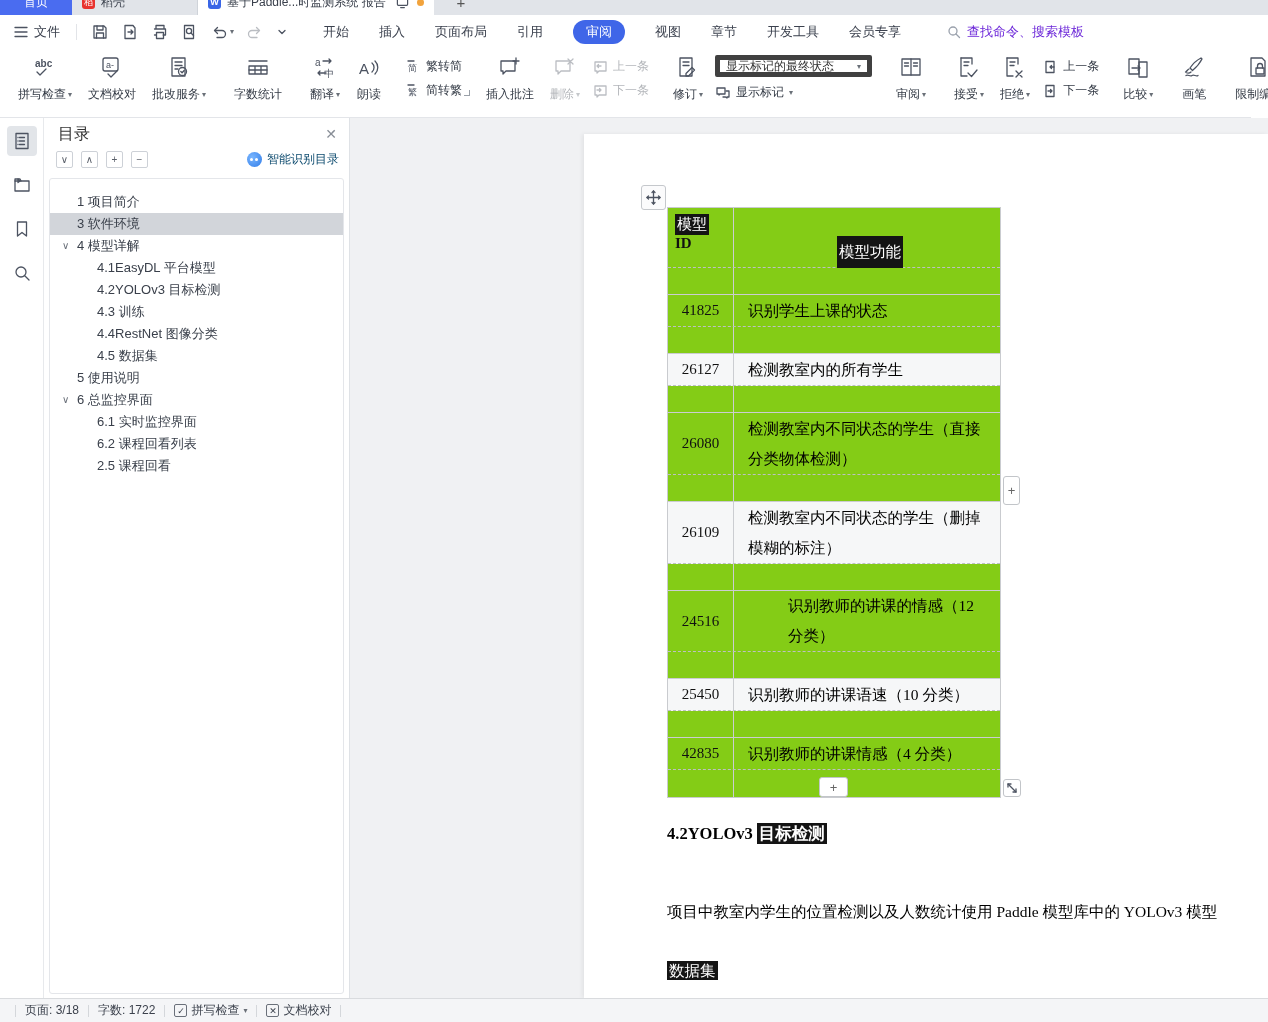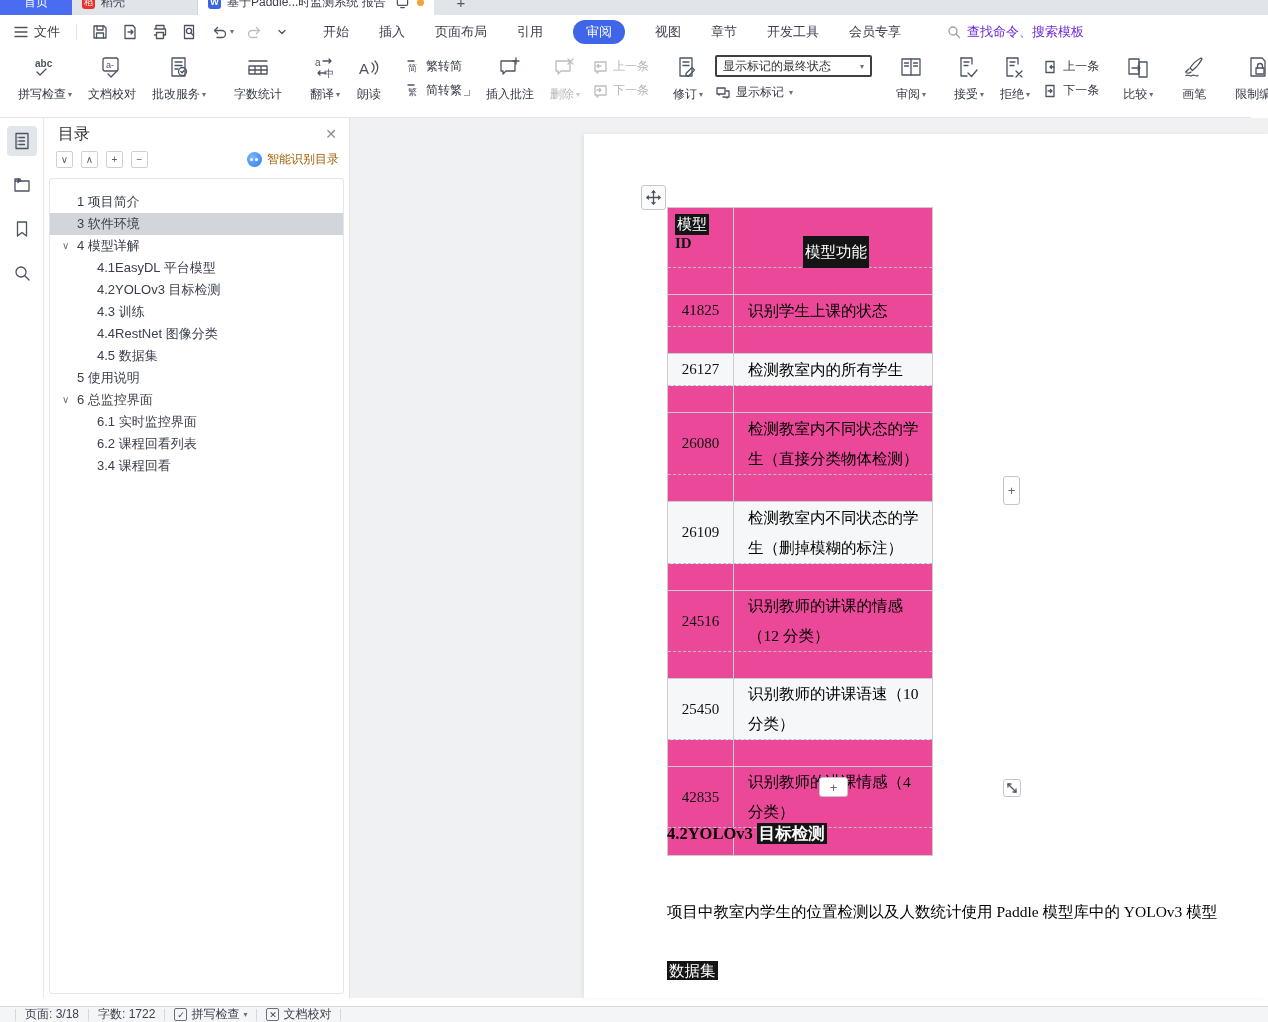--- a/index.html
+++ b/index.html
@@ -29,67 +29,67 @@
   .searchbox{display:flex;align-items:center;gap:6px;color:#6d28d9;margin-left:46px;}
   
   .ribbon{position:absolute;left:0;top:48px;right:17px;height:70px;background:#fff;border-bottom:1px solid #e3e5e9;display:flex;align-items:flex-start;padding-left:4px;}
   .rgroup{display:flex;align-items:flex-start;padding:7px 6px 0;position:relative;}
   .rdiv{width:1px;height:54px;background:#eceef1;margin-top:7px;}
   .bigbtn{display:flex;flex-direction:column;align-items:center;margin:0 8px;}
   .bigbtn .lbl{display:flex;align-items:center;gap:2px;font-size:12px;color:#333a45;margin-top:5px;white-space:nowrap;}
   .car{font-size:8px;color:#6a7078;}
   .stack{display:flex;flex-direction:column;gap:7px;margin:3px 4px 0;}
   .sbtn{display:flex;align-items:center;gap:5px;font-size:12px;color:#333a45;white-space:nowrap;}
-  .selectbox{width:157px;height:22px;border:2px solid #404040;border-radius:2px;display:flex;align-items:center;justify-content:space-between;padding:0 6px;font-size:12px;color:#333;background:#fff;}
+  .selectbox{width:157px;height:22px;border:5px solid #404040;border-radius:2px;display:flex;align-items:center;justify-content:space-between;padding:0 6px;font-size:12px;color:#333;background:#fff;}
   .cornermark{position:absolute;right:2px;bottom:3px;width:6px;height:6px;border-right:1px solid #9aa0a8;border-bottom:1px solid #9aa0a8;}
   
   .rail{position:absolute;left:0;top:118px;width:44px;bottom:24px;background:#fff;border-right:1px solid #e7e9ec;display:flex;flex-direction:column;align-items:center;padding-top:8px;gap:14px;}
   .railbtn{width:30px;height:30px;border-radius:4px;display:grid;place-items:center;}
   .railbtn.sel{background:#e2e5e9;}
   
   .panel{position:absolute;left:44px;top:118px;width:306px;bottom:24px;background:#fff;border-right:1px solid #dfe2e6;}
   .ptitle{position:absolute;left:14px;top:6px;font-size:16px;color:#333;}
   .pclose{position:absolute;right:12px;top:8px;font-size:14px;color:#878d96;}
   .ptools{position:absolute;left:12px;top:33px;display:flex;gap:8px;}
   .tbtn{width:17px;height:17px;border:1px solid #cdd1d7;border-radius:2px;display:grid;place-items:center;font-size:10px;color:#5a606a;background:#fff;}
-  .smart{position:absolute;right:10px;top:33px;display:flex;align-items:center;gap:5px;font-size:12px;color:#a16207;}
+  .smart{position:absolute;right:10px;top:33px;display:flex;align-items:center;gap:5px;font-size:12px;color:#0c4a6e;}
   .smartdot{width:15px;height:15px;border-radius:50%;background:radial-gradient(circle at 35% 35%,#7ab6ff,#2f7ce8);position:relative;}
   .smartdot:before{content:"";position:absolute;left:3px;top:6px;width:3px;height:3px;border-radius:50%;background:#fff;}
   .smartdot:after{content:"";position:absolute;left:8px;top:6px;width:3px;height:3px;border-radius:50%;background:#fff;}
   .treebox{position:absolute;left:5px;right:5px;top:60px;bottom:4px;border:1px solid #e4e6ea;border-radius:3px;padding-top:12px;overflow:hidden;}
   .toc-item{height:22px;line-height:22px;font-size:13px;color:#3a404b;padding-left:27px;position:relative;white-space:nowrap;}
   .toc-item.lv2{padding-left:47px;}
   .toc-item.selected{background:#d2d5da;}
   .chev{position:absolute;left:12px;top:0;font-size:10px;color:#6a707a;}
   
   .canvas{position:absolute;left:350px;top:118px;right:0;bottom:24px;background:#f0f1f3;}
   .page{position:absolute;left:234px;top:16px;right:0;bottom:0;background:#fff;box-shadow:-2px 0 4px rgba(0,0,0,.06);}
   .movehandle{position:absolute;left:57px;top:51px;width:25px;height:25px;border:1px solid #c5c8cc;border-radius:3px;background:#fbfbfc;display:grid;place-items:center;}
-  .dtable{position:absolute;left:83px;top:73px;width:266px;border:1px solid #c9cbcf;background:#ec4899;}
+  .dtable{position:absolute;left:83px;top:73px;width:334px;border:1px solid #c9cbcf;background:#84cc16;}
   .trow{display:flex;align-items:stretch;}
   .c1{width:66px;border-right:1px solid #cbcdd1;display:flex;align-items:center;justify-content:center;font-family:"Liberation Serif","DejaVu Serif",serif;font-size:15px;color:#111;flex-shrink:0;}
   .c2{flex:1;display:flex;align-items:center;padding:0 8px 0 14px;font-family:"Liberation Serif","DejaVu Serif",serif;font-size:15.5px;color:#000;line-height:30px;}
   .hrow{height:60px;border-bottom:1px dashed #bdc0c4;}
   .hrow .c1{flex-direction:column;align-items:flex-start;justify-content:flex-start;padding:6px 0 0 7px;}
   .hrow .c2{justify-content:center;align-items:flex-start;padding-top:28px;}
   .idtxt{font-weight:700;margin-top:0;font-family:"Liberation Serif",serif;font-size:15px;}
   .sprow{height:27px;border-bottom:1px solid #cbcdd1;}
   .sprow:last-child{border-bottom:none;}
   .drow{min-height:32px;border-bottom:1px dashed #bdc0c4;}
   .drow.tall{height:62px;}
   .drow.shade{background:#f6f7f8;}
   .hl{background:#141414;color:#fff;padding:1px 2px;}
   .addcol{position:absolute;left:419px;top:342px;width:17px;height:29px;border:1px solid #c2c5c9;border-radius:3px;background:#fff;color:#666;font-size:13px;display:grid;place-items:center;}
   .addrow{position:absolute;left:235px;top:643px;width:29px;height:20px;border:1px solid #c2c5c9;border-radius:3px;background:#fff;color:#666;font-size:13px;display:grid;place-items:center;}
   .resizeh{position:absolute;left:419px;top:645px;width:18px;height:18px;border:1px solid #c2c5c9;border-radius:3px;background:#fff;display:grid;place-items:center;}
   .heading{position:absolute;left:83px;top:689px;font-family:"Liberation Serif","DejaVu Serif",serif;font-size:16.5px;font-weight:700;color:#000;white-space:nowrap;}
   .para{position:absolute;left:83px;top:768px;font-family:"Liberation Serif","DejaVu Serif",serif;font-size:15.5px;color:#000;white-space:nowrap;}
   .tailhl{position:absolute;left:83px;top:827px;font-family:"Liberation Serif","DejaVu Serif",serif;font-size:15.5px;}
   
-  .statusbar{position:absolute;left:0;bottom:0;right:0;height:16px;background:#f4f5f7;border-top:1px solid #d9dbde;display:flex;align-items:center;font-size:12px;color:#3c424d;padding-left:6px;}
+  .statusbar{position:absolute;left:0;bottom:0;right:0;height:24px;background:#f4f5f7;border-top:1px solid #d9dbde;display:flex;align-items:center;font-size:12px;color:#3c424d;padding-left:6px;}
   .sdiv{width:1px;height:12px;background:#d4d7db;margin:0 9px;}
   .schk{display:flex;align-items:center;gap:4px;}
   .box{width:13px;height:13px;border:1px solid #6a707a;border-radius:2px;font-size:9px;display:grid;place-items:center;color:#3c424d;}
 </style>
 </head>
 <body>
 
 <div class="tabbar">
   <div class="tabrow">
     <div class="tab tab-home">
@@ -490,21 +490,21 @@
         <div class="toc-item"><span class="chev">∨</span><span>4 模型详解</span></div>
         <div class="toc-item lv2"><span>4.1EasyDL 平台模型</span></div>
         <div class="toc-item lv2"><span>4.2YOLOv3 目标检测</span></div>
         <div class="toc-item lv2"><span>4.3 训练</span></div>
         <div class="toc-item lv2"><span>4.4RestNet 图像分类</span></div>
         <div class="toc-item lv2"><span>4.5 数据集</span></div>
         <div class="toc-item"><span>5 使用说明</span></div>
         <div class="toc-item"><span class="chev">∨</span><span>6 总监控界面</span></div>
         <div class="toc-item lv2"><span>6.1 实时监控界面</span></div>
         <div class="toc-item lv2"><span>6.2 课程回看列表</span></div>
-        <div class="toc-item lv2"><span>3.4 课程回看</span></div>
+        <div class="toc-item lv2"><span>2.5 课程回看</span></div>
       </div>
   </div>
 </div>
 
 <div class="canvas">
   <div class="page">
 
     <div class="movehandle">
       <svg width="17" height="17" viewBox="0 0 17 17">
           <path class="ic" d="M8.5 2v13M2 8.5h13"></path>
@@ -563,21 +563,21 @@
               <span style="white-space: normal;">检测教室内不同状态的学生（删掉模糊的标注）</span>
             </div>
           </div>
           <div class="trow sprow">
             <div class="c1"></div>
             <div class="c2"></div>
           </div>
           <div class="trow drow">
             <div class="c1">24516</div>
             <div class="c2">
-              <span style="white-space: normal;">识别教师的讲课的情感（12 分类）</span>
+              <span style="white-space: normal; margin-left: 40px;">识别教师的讲课的情感（12 分类）</span>
             </div>
           </div>
           <div class="trow sprow">
             <div class="c1"></div>
             <div class="c2"></div>
           </div>
           <div class="trow drow shade">
             <div class="c1">25450</div>
             <div class="c2">
               <span style="white-space: normal;">识别教师的讲课语速（10 分类）</span>

